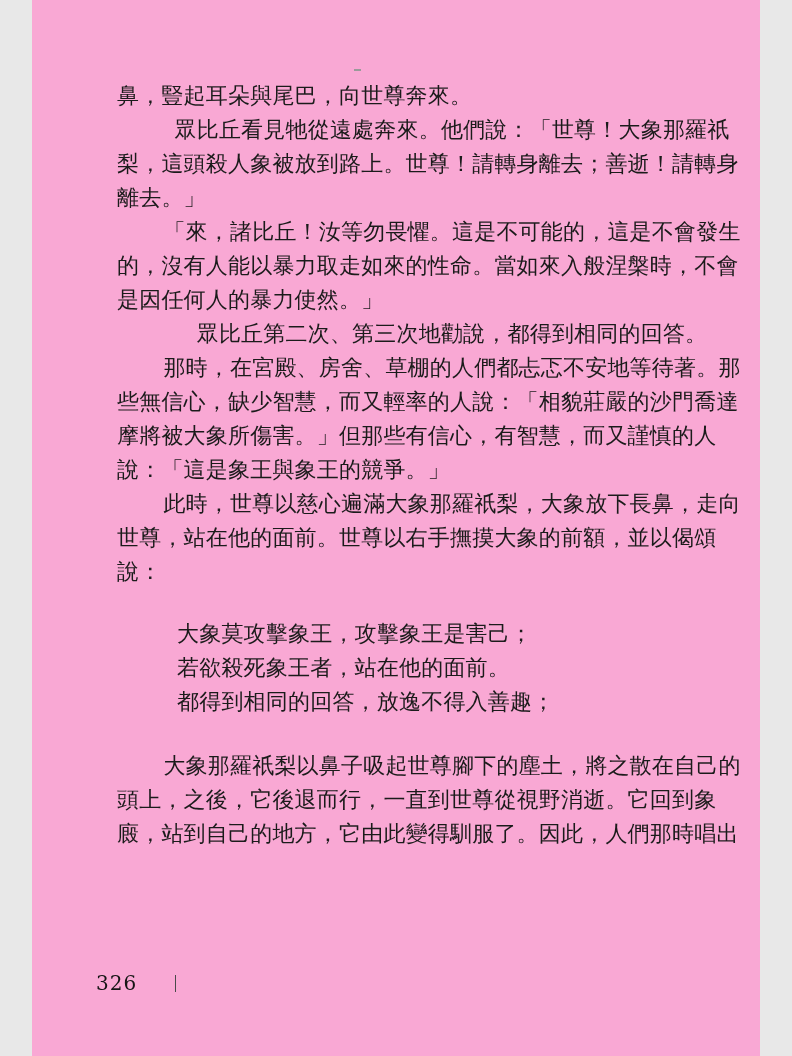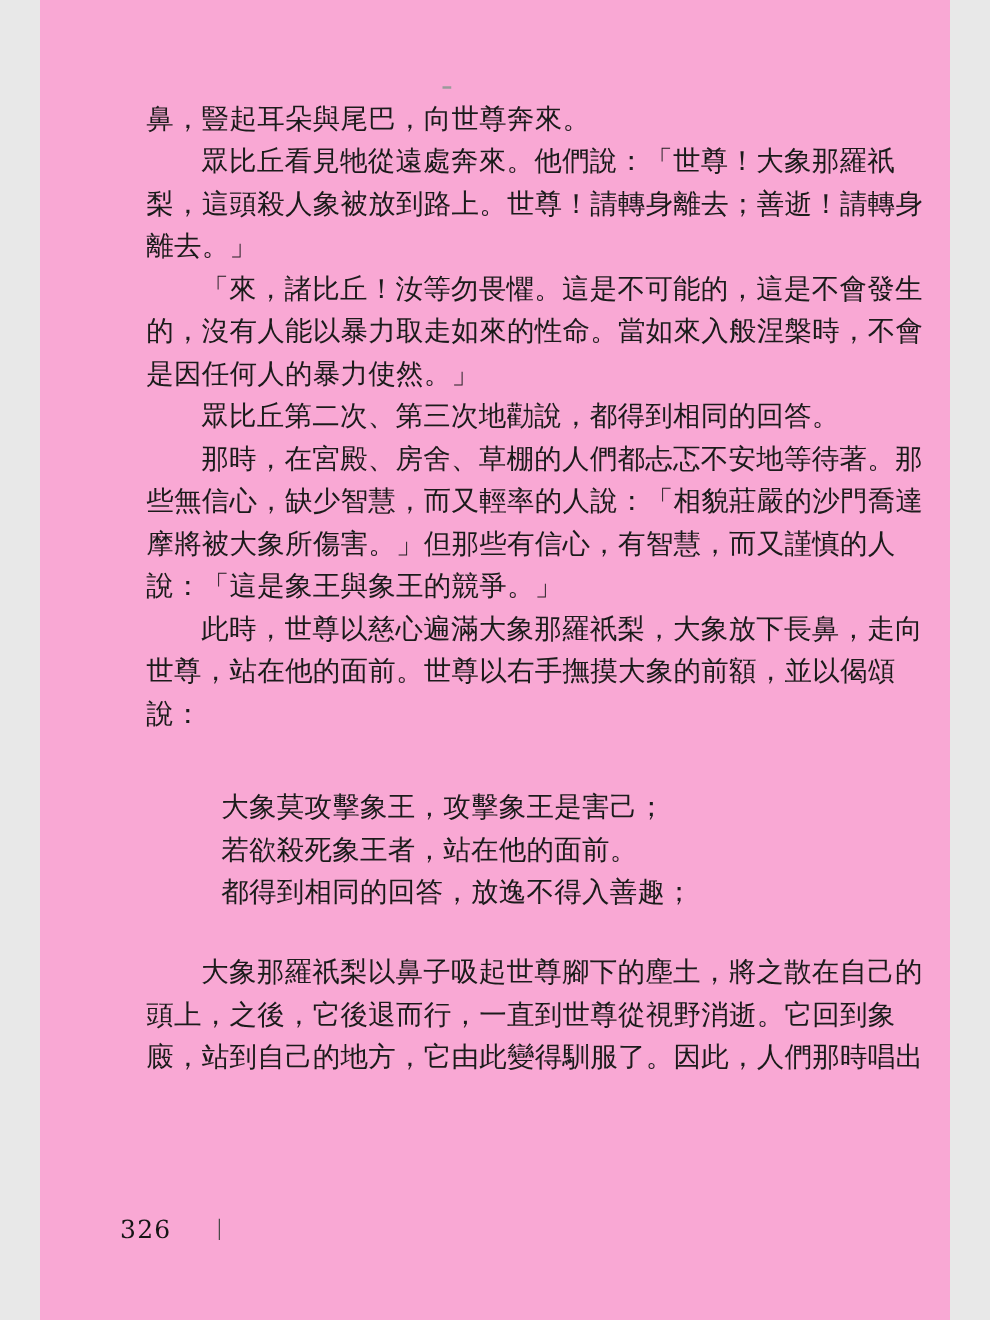--- a/index.html
+++ b/index.html
@@ -20,23 +20,23 @@
     width: 626px;
     font-size: 22px;
     line-height: 34px;
   }
   .block { margin: 0; }
   .line {
     height: 34px;
     white-space: nowrap;
     letter-spacing: 0.2px;
   }
-  .line.indent { padding-left: 44px; }
+  .line.indent { padding-left: 44px; text-align: center; }
   .verse {
-    margin-top: 41px;
+    margin-top: 28px;
     margin-bottom: 30px;
     padding-left: 60px;
   }
   .scan-artifact {
     position: absolute;
     left: 322px;
     top: 69px;
     width: 7px;
     height: 2px;
     background: #9a9a9a;

